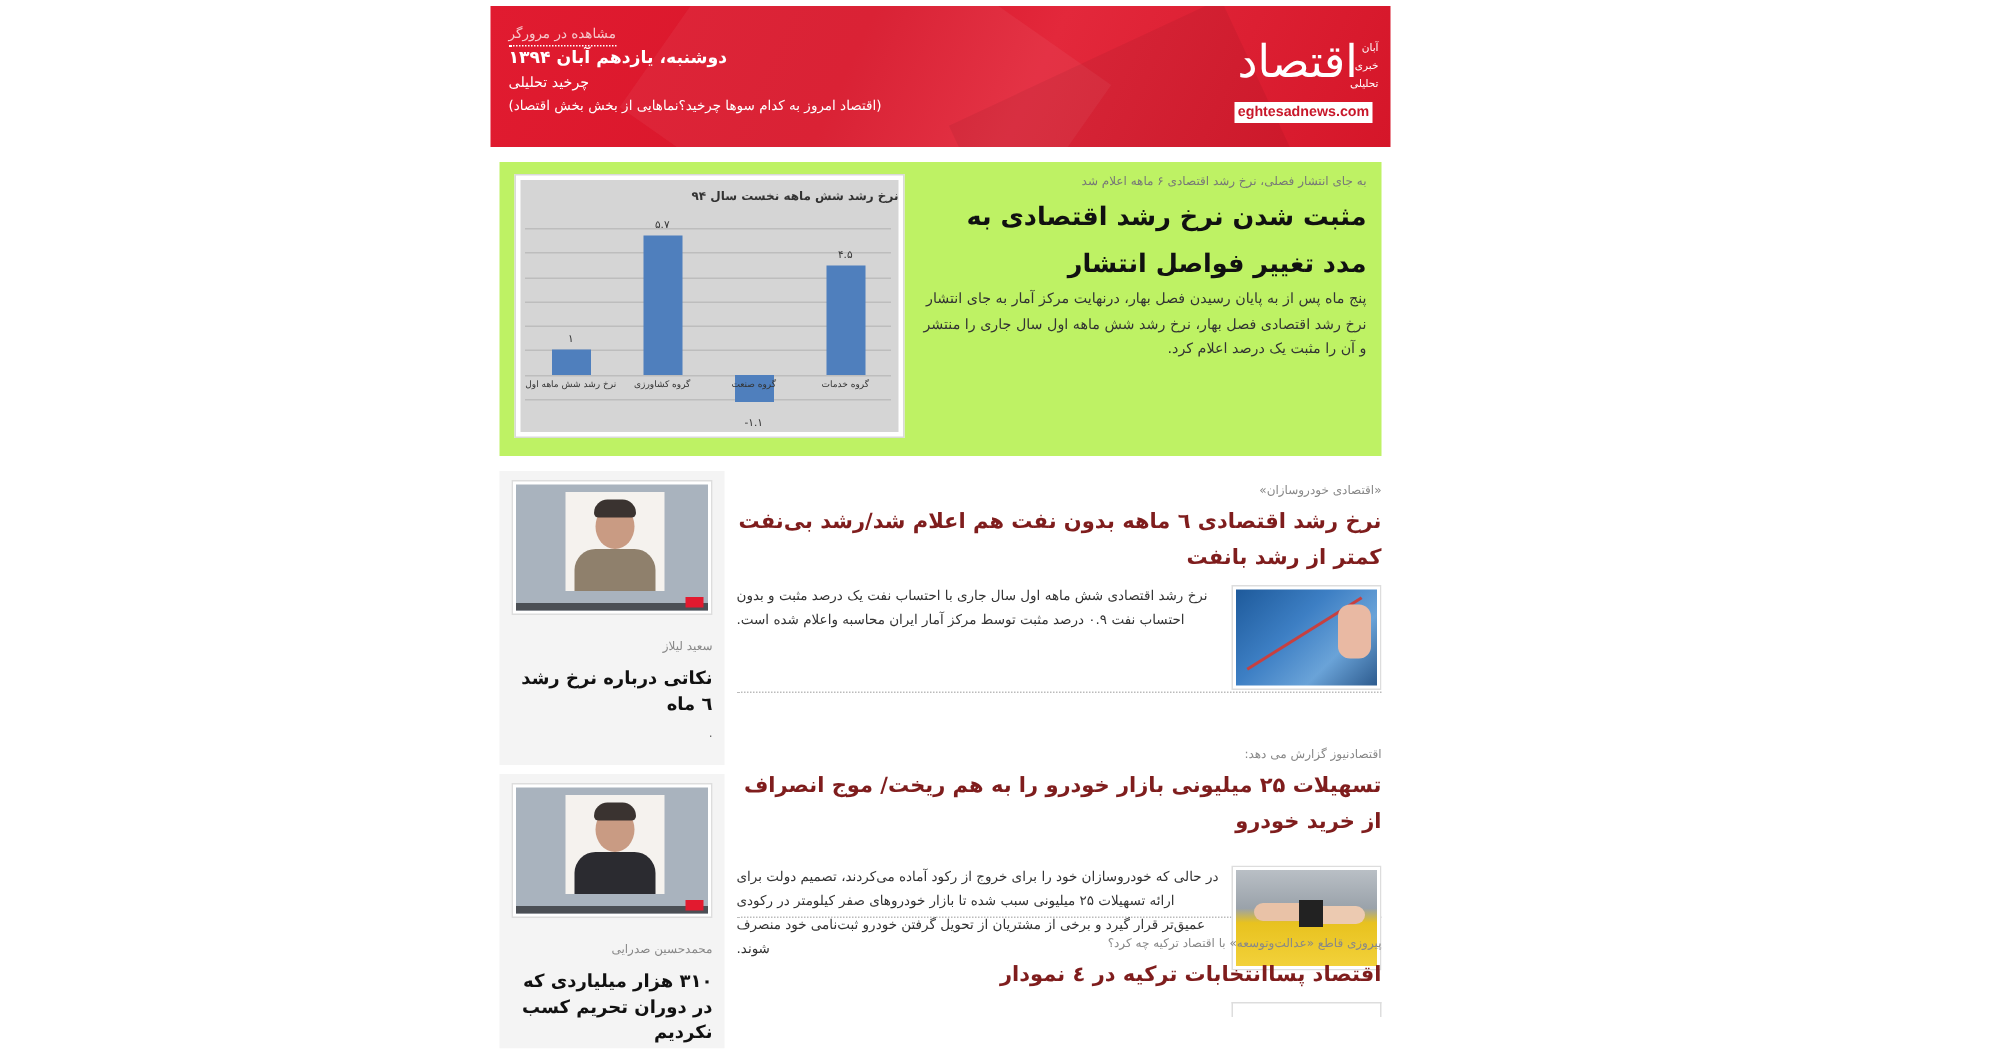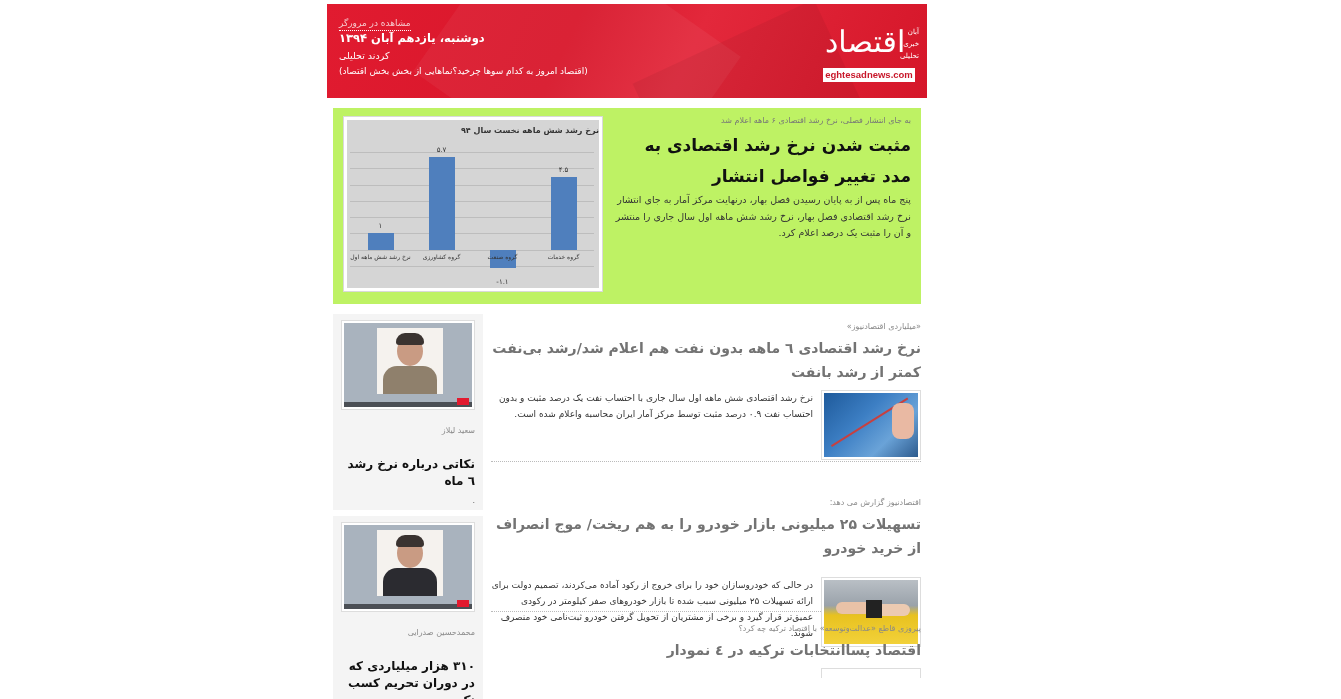--- a/index.html
+++ b/index.html
@@ -36,46 +36,46 @@
   .feat-text { position: absolute; right: 10px; top: 6px; width: 300px; text-align: right; }
   .kicker { font-size: 8px; color: #777; line-height: 14px; }
   .feat-title { font-size: 17px; font-weight: bold; color: #111; line-height: 31px; margin-top: 2px; }
   .feat-lead { font-size: 8px; color: #777; line-height: 14px; margin-top: 2px; }
   .feat-body { font-size: 9.5px; color: #333; line-height: 16.5px; }
 
   
   .news { position: absolute; right: 6px; top: 316px; width: 430px; }
   .news-item { position: relative; border-bottom: 1px dotted #bbb; }
   .news-kicker { font-size: 8px; color: #888; line-height: 14px; text-align: right; }
-  .news-title { font-size: 14px; font-weight: bold; color: #737373; line-height: 24px; text-align: right; margin-top: 2px; }
+  .news-title { font-size: 14px; font-weight: bold; color: #7f1d1d; line-height: 24px; text-align: right; margin-top: 2px; }
   .news-body-wrap { position: relative; overflow: hidden; margin-top: 6px; }
   .news-thumb { float: right; width: 100px; height: 70px; border: 1px solid #ddd; padding: 2px; background: #fff; margin-left: 8px; }
   .thumb-img { width: 100%; height: 100%; }
   .thumb-chart { background: linear-gradient(135deg, #1e5a9b 0%, #3d7fc4 40%, #6aa3d8 70%, #2d5b8e 100%); position: relative; overflow: hidden; }
   .thumb-chart .line { position: absolute; left: 8px; bottom: 10px; width: 90px; height: 2px; background: #c74040; transform: rotate(-32deg); transform-origin: left bottom; }
   .thumb-chart .hand { position: absolute; right: 4px; top: 10px; width: 22px; height: 36px; background: #e9b9a3; border-radius: 8px; }
   .thumb-car { background: linear-gradient(180deg, #b9bfc5 0%, #9aa2aa 40%, #e8c21f 55%, #f2d13a 100%); position: relative; overflow: hidden; }
   .thumb-car .h1 { position: absolute; left: 12px; top: 22px; width: 40px; height: 12px; background: #e9c2a7; border-radius: 6px; }
   .thumb-car .h2 { position: absolute; right: 8px; top: 24px; width: 40px; height: 12px; background: #eccab1; border-radius: 6px; }
   .thumb-car .keys { position: absolute; left: 42px; top: 20px; width: 16px; height: 18px; background: #222; }
-  .news-body { font-size: 9px; color: #333; line-height: 16px; text-align: right; }
+  .news-body { font-size: 9px; color: #333; line-height: 16px; text-align: left; }
 
   
   .side-card { position: absolute; left: 6px; width: 150px; background: #f4f4f4; padding: 6px 8px; }
   .side-photo { width: 134px; height: 90px; background: #fff; border: 1px solid #ddd; padding: 2px; }
   .photo-bg { position: relative; width: 100%; height: 100%; background: #a9b3be; }
   .photo-face { position: absolute; left: 33px; top: 5px; width: 66px; height: 66px; background: #f5f2ee; overflow: hidden; }
   .photo-head { position: absolute; left: 20px; top: 8px; width: 26px; height: 30px; border-radius: 50%; background: #c99b83; }
   .photo-hair { position: absolute; left: 19px; top: 5px; width: 28px; height: 12px; border-radius: 12px 12px 4px 4px; background: #3a3330; }
   .photo-body { position: absolute; left: 6px; top: 38px; width: 54px; height: 30px; border-radius: 14px 14px 0 0; background: #8f806c; }
   .photo-body.dark { background: #2b2b30; }
   .photo-strip { position: absolute; left: 0; right: 0; bottom: 0; height: 5px; background: #4b4f55; }
   .photo-badge { position: absolute; right: 3px; bottom: 2px; width: 12px; height: 7px; background: #e21a2f; }
   .side-author { font-size: 8px; color: #888; text-align: right; margin-top: 14px; line-height: 14px; }
-  .side-title { font-size: 12px; font-weight: bold; color: #111; text-align: right; line-height: 17px; margin-top: 18px; }
+  .side-title { font-size: 12px; font-weight: bold; color: #111; text-align: right; line-height: 17px; margin-top: 6px; }
   .side-dot { font-size: 8px; color: #666; text-align: right; margin-top: 6px; line-height: 10px; }
 </style>
 </head>
 <body>
 
 <div class="page">
 
   <div class="header">
     <div class="shape1"></div>
     <div class="shape2"></div>
@@ -86,21 +86,21 @@
         <div>آبان</div>
         <div>خبری</div>
         <div>تحلیلی</div>
       </div>
       <div class="logo-url">eghtesadnews.com</div>
     </div>
 
     <div class="hdr-text">
       <a class="hdr-browser">مشاهده در مرورگر</a>
       <div class="hdr-line hdr-date">دوشنبه، یازدهم آبان ۱۳۹۴</div>
-      <div class="hdr-line hdr-sub">کردند تحلیلی</div>
+      <div class="hdr-line hdr-sub">چرخید تحلیلی</div>
       <div class="hdr-line hdr-note">(اقتصاد امروز به کدام سوها چرخید؟نماهایی از بخش بخش اقتصاد)</div>
     </div>
   </div>
 
   <div class="featured">
     <div class="feat-text">
       <div class="kicker">به جای انتشار فصلی، نرخ رشد اقتصادی ۶ ماهه اعلام شد</div>
       <a class="feat-title" style="display:block">مثبت شدن نرخ رشد اقتصادی به مدد تغییر فواصل انتشار</a>
       <div class="feat-body">پنج ماه پس از به پایان رسیدن فصل بهار، درنهایت مرکز آمار به جای انتشار نرخ رشد اقتصادی فصل بهار، نرخ رشد شش ماهه اول سال جاری را منتشر و آن را مثبت یک درصد اعلام کرد.</div>
     </div>
@@ -163,21 +163,21 @@
         <div class="photo-badge"></div>
       </div>
     </div>
     <div class="side-author">محمدحسین صدرایی</div>
     <a class="side-title" style="display:block">۳۱۰ هزار میلیاردی که در دوران تحریم کسب نکردیم</a>
 
   </div>
 
   <div class="news">
     <div class="news-item" style="height:142px;">
-      <div class="news-kicker">«میلیاردی اقتصادنیوز»</div>
+      <div class="news-kicker">«اقتصادی خودروسازان»</div>
       <a class="news-title" style="display:block">نرخ رشد اقتصادی ٦ ماهه بدون نفت هم اعلام شد/رشد بی‌نفت کمتر از رشد بانفت</a>
       <div class="news-body-wrap">
         <div class="news-thumb">
           <div class="thumb-img thumb-chart">
             <div class="line"></div>
               <div class="hand"></div>
           </div>
         </div>
         <div class="news-body">نرخ رشد اقتصادی شش ماهه اول سال جاری با احتساب نفت یک درصد مثبت و بدون احتساب نفت ۰.۹ درصد مثبت توسط مرکز آمار ایران محاسبه واعلام شده است.</div>
       </div>

